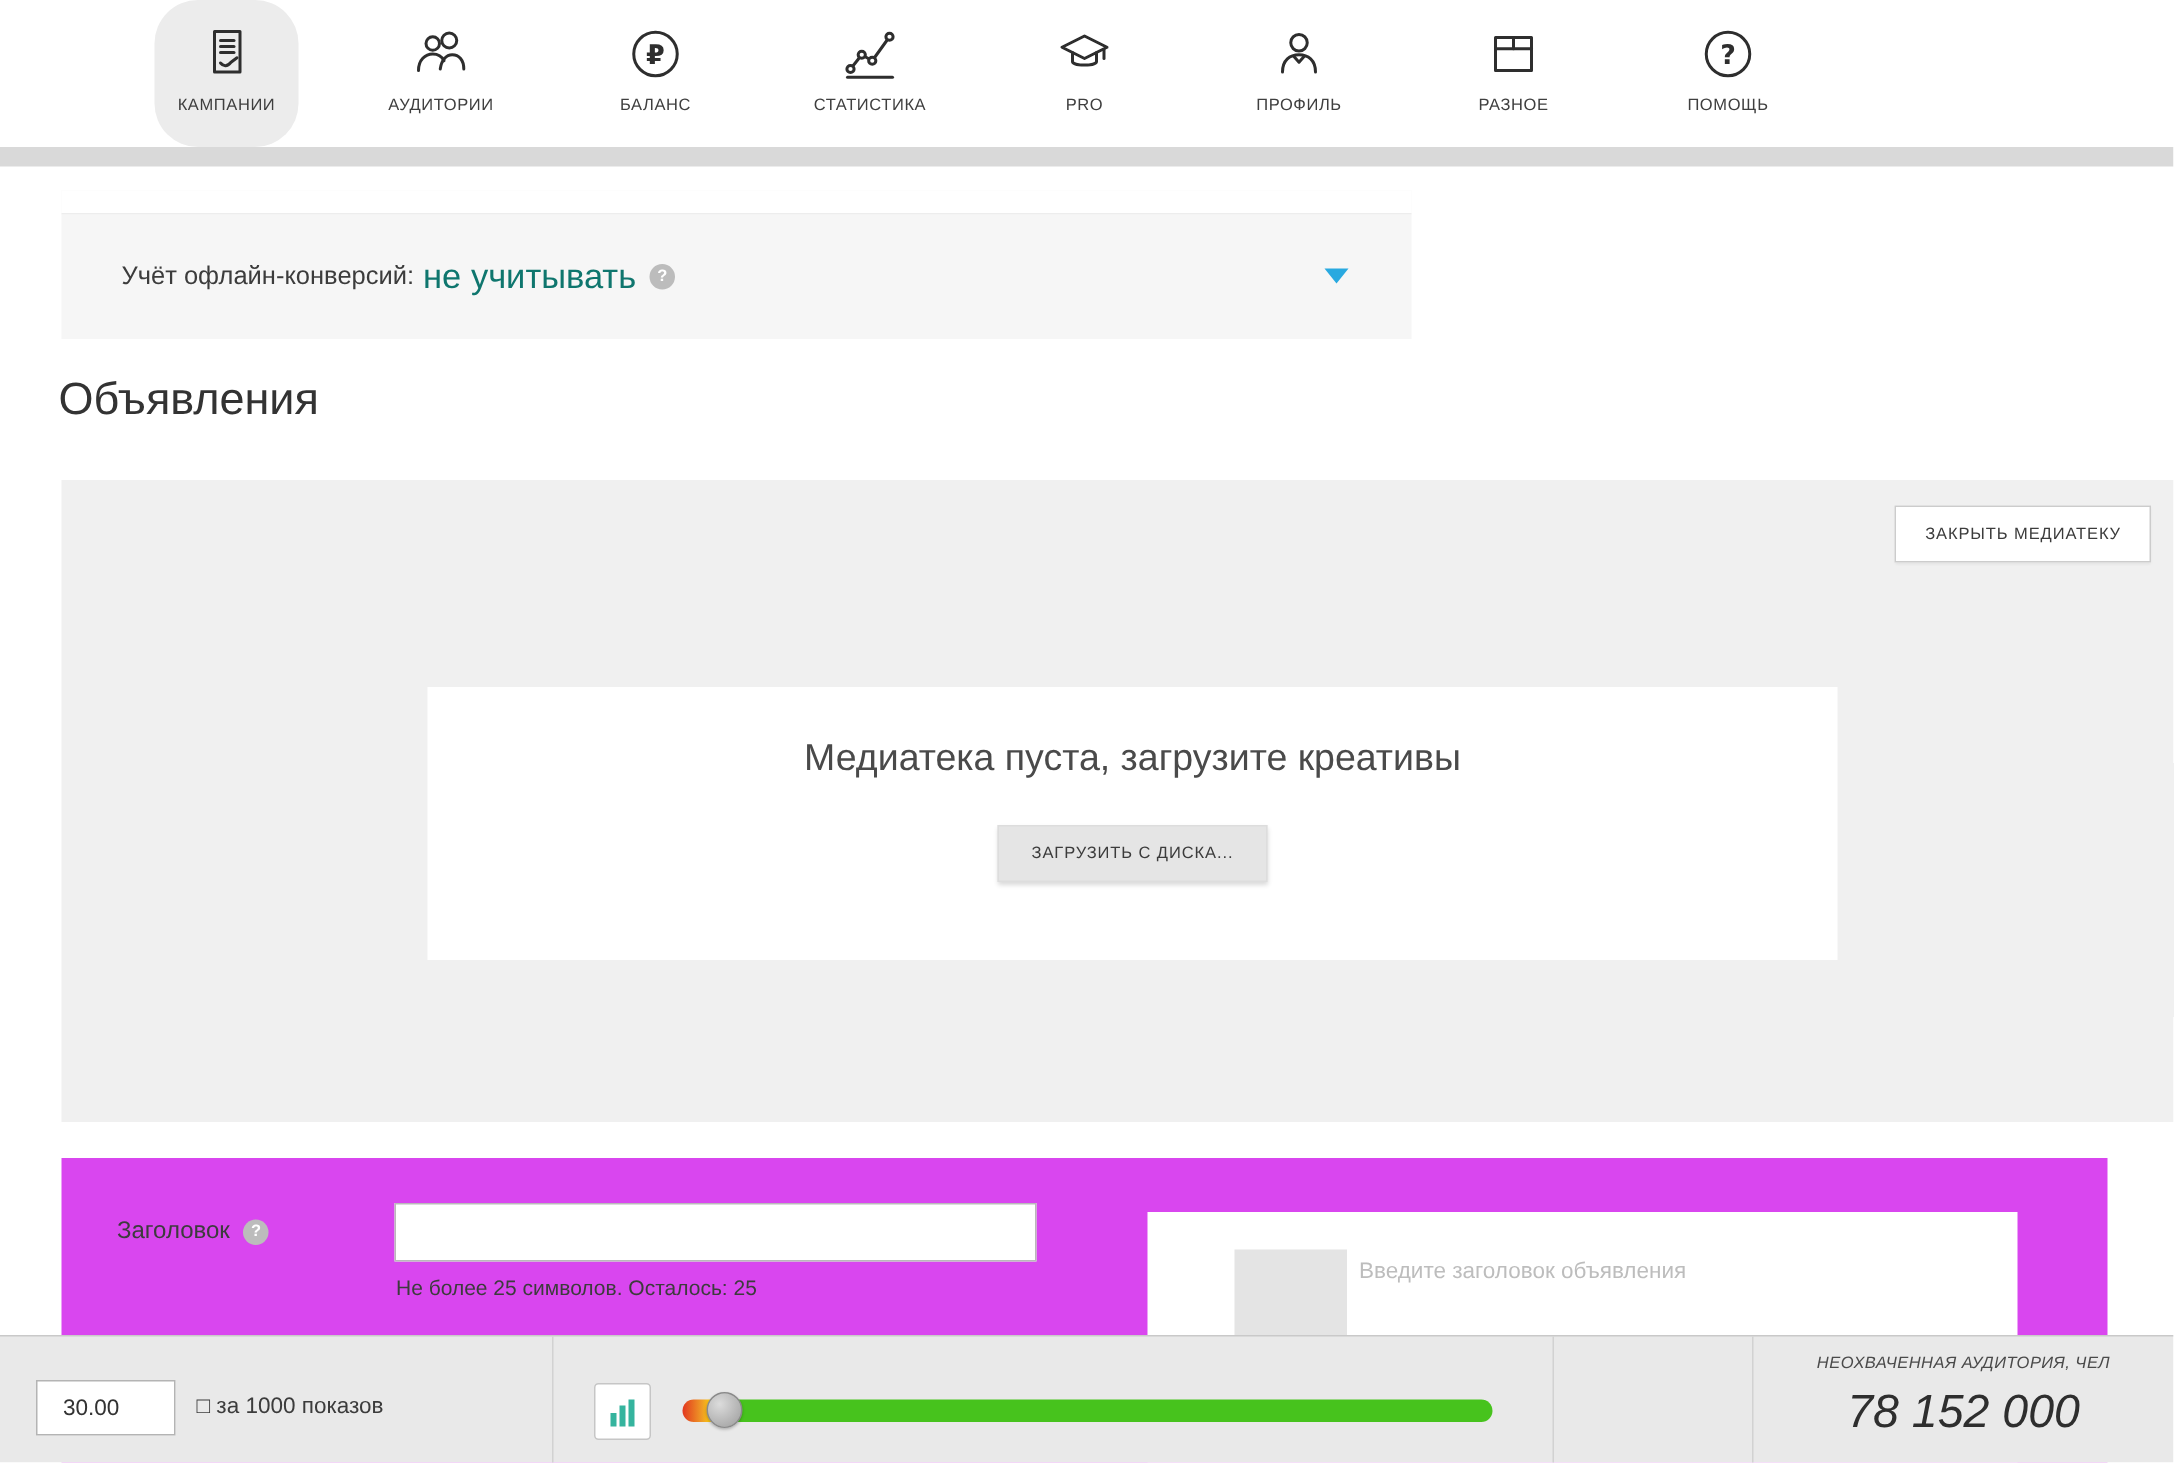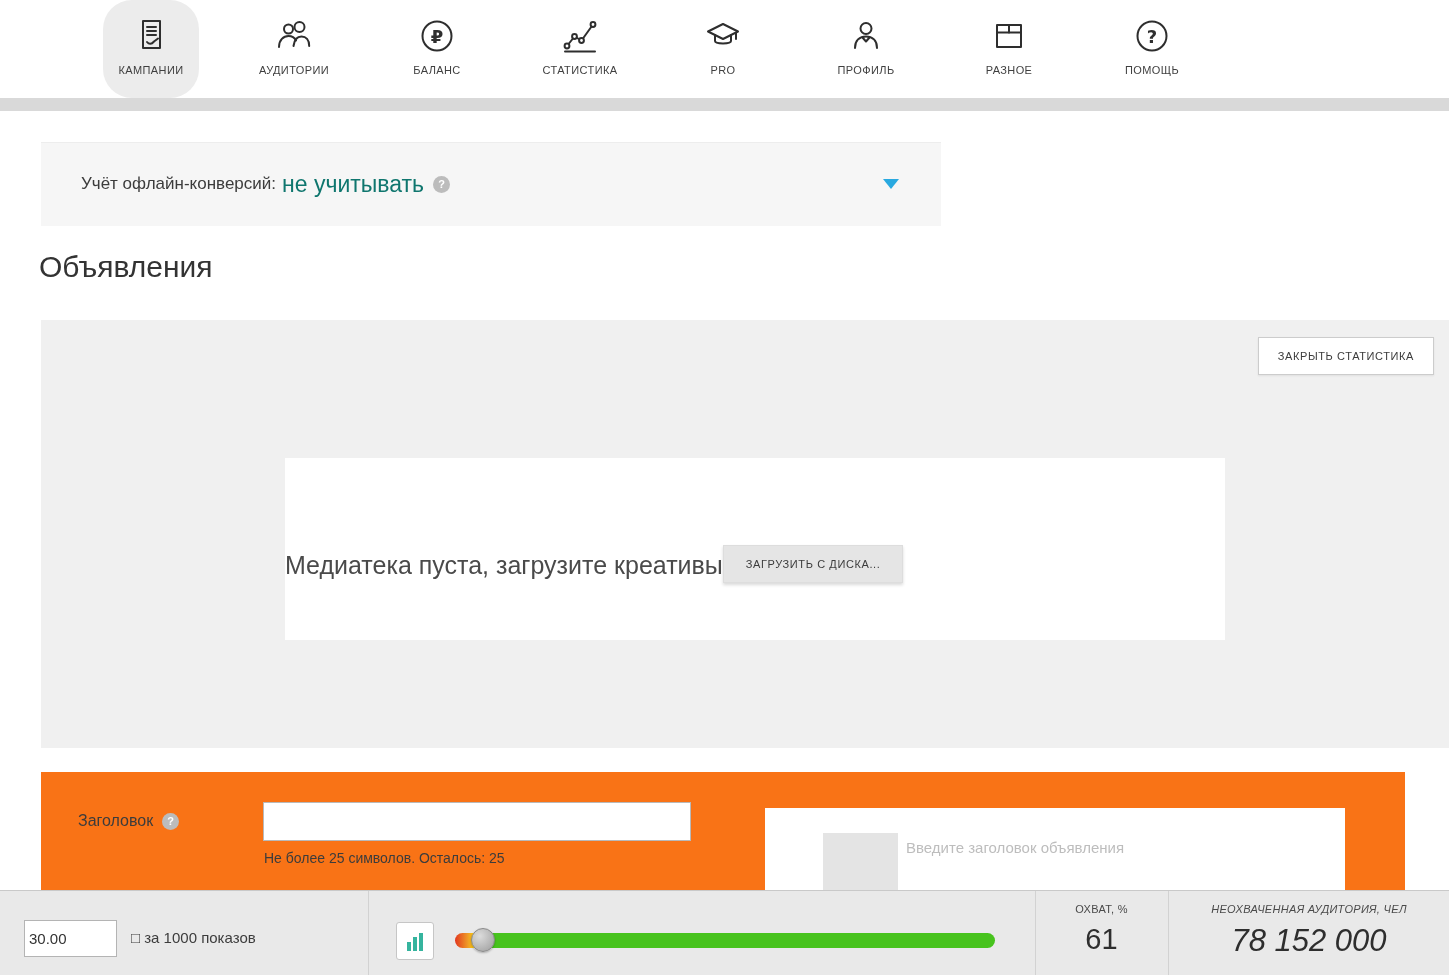--- a/index.html
+++ b/index.html
@@ -71,35 +71,35 @@
   .close-media-btn {
     position:absolute; top:17px; right:15px;
     background:#ffffff; border:1px solid #cccccc;
     font-family:"Liberation Sans", sans-serif;
     font-size:11px; letter-spacing:0.6px; color:#3c3c3c;
     padding:12px 19px; cursor:pointer;
     box-shadow:0 1px 2px rgba(0,0,0,0.07);
   }
   .empty-box {
     position:absolute; left:244px; top:138px; width:940px; height:182px;
-    background:#ffffff; display:flex; flex-direction:row; align-items:center;
+    background:#ffffff; display:flex; flex-direction:column; align-items:center;
   }
   .empty-text { margin-top:33px; font-size:25px; color:#4a4a4a; }
   .upload-btn {
     margin-top:30px; background:#e5e5e5; border:1px solid #dddddd;
     font-family:"Liberation Sans", sans-serif;
     font-size:11px; letter-spacing:0.6px; color:#3c3c3c;
     padding:12px 22px; cursor:pointer;
     box-shadow:0 2px 3px rgba(0,0,0,0.15);
   }
 
   
   .form-panel {
     position:absolute; left:41px; top:772px; width:1364px; height:203px;
-    background:#f97316;
+    background:#d946ef;
   }
   .form-label-row {
     position:absolute; left:37px; top:40px; display:flex; align-items:center;
   }
   .form-label { font-size:16px; color:#3c3c3c; }
   .title-input {
     position:absolute; left:222px; top:30px; width:428px; height:39px;
     border:1px solid #b9b9b9; background:#ffffff; font-size:15px;
     padding:0 10px; font-family:"Liberation Sans", sans-serif;
   }
@@ -118,21 +118,21 @@
   }
 
   
   .footer {
     position:absolute; left:0; top:890px; width:1449px; height:85px;
     background:#e9e9e9; border-top:1px solid #c9c9c9; z-index:20;
   }
   .price-input {
     position:absolute; left:24px; top:29px; width:93px; height:37px;
     border:1px solid #b4b4b4; background:#ffffff; font-size:15px; color:#333;
-    padding:0 4px; font-family:"Liberation Sans", sans-serif;
+    padding:0 17px; font-family:"Liberation Sans", sans-serif;
   }
   .price-label { position:absolute; left:131px; top:38px; font-size:15px; color:#3c3c3c; }
   .v-div { position:absolute; top:0; width:1px; height:85px; background:#d2d2d2; }
   .chart-btn {
     position:absolute; left:396px; top:31px; width:38px; height:38px;
     background:#ffffff; border:1px solid #c6c6c6; border-radius:3px;
     display:flex; align-items:flex-end; justify-content:center; gap:2px;
     padding-bottom:8px; cursor:pointer;
   }
   .chart-btn .bar { width:4px; background:#35b49e; display:inline-block; }
@@ -263,21 +263,21 @@
     <span class="offline-label">Учёт офлайн-конверсий:</span>
     <span class="offline-link">не учитывать</span>
     <span class="qmark">?</span>
     <span class="dd-arrow"></span>
   </div>
 </div>
 
 <h1 class="ads-title">Объявления</h1>
 
 <div class="media-panel">
-  <button class="close-media-btn">ЗАКРЫТЬ СТАТИСТИКА</button>
+  <button class="close-media-btn">ЗАКРЫТЬ МЕДИАТЕКУ</button>
   <div class="empty-box">
     <div class="empty-text">Медиатека пуста, загрузите креативы</div>
     <button class="upload-btn">ЗАГРУЗИТЬ С ДИСКА...</button>
   </div>
 </div>
 
 <div class="form-panel">
   <div class="form-label-row">
     <span class="form-label">Заголовок</span>
     <span class="qmark">?</span>
@@ -304,24 +304,20 @@
     <span class="bar" style="height:14px"></span>
     <span class="bar" style="height:18px"></span>
   </button>
 
   <div class="slider">
     <div class="slider-handle"></div>
   </div>
 
   <div class="v-div" style="left:1035px"></div>
 
-  <div class="stat-block stat-reach">
-    <div class="stat-label">ОХВАТ, %</div>
-    <div class="stat-value">61</div>
-  </div>
 
   <div class="v-div" style="left:1168px"></div>
 
   <div class="stat-block stat-unreached">
     <div class="stat-label">НЕОХВАЧЕННАЯ АУДИТОРИЯ, ЧЕЛ</div>
     <div class="stat-value">78 152 000</div>
   </div>
 </div>
 
 </body></html>

